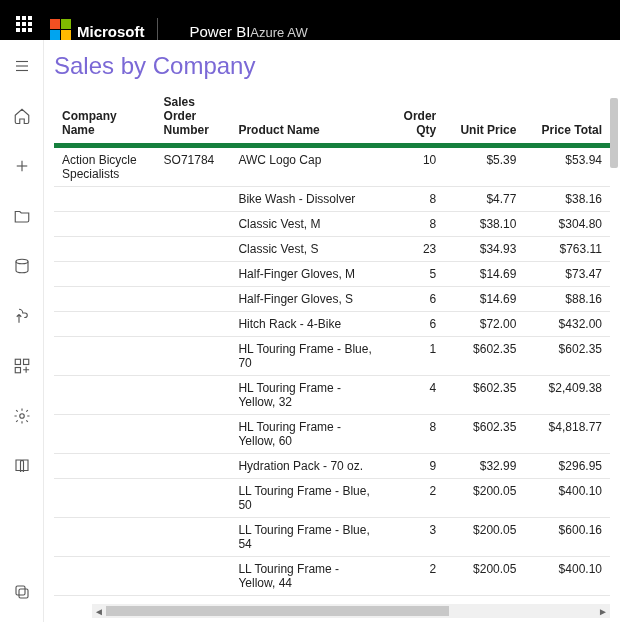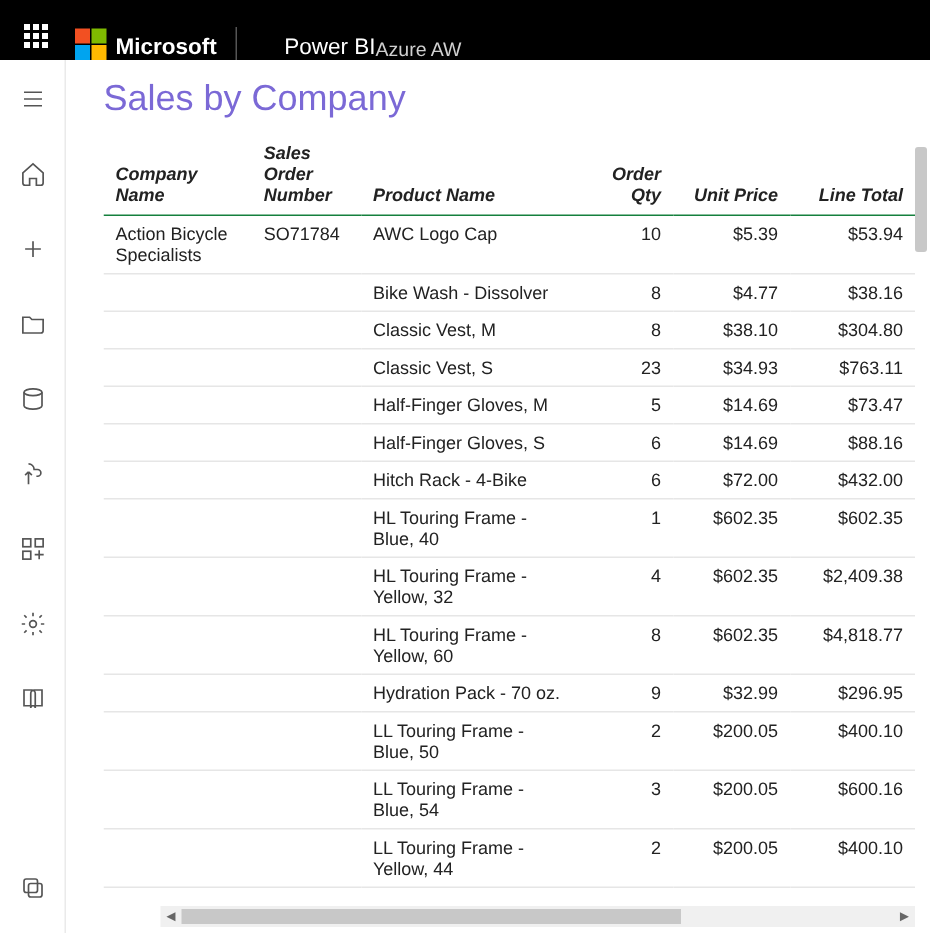--- a/index.html
+++ b/index.html
@@ -10,30 +10,30 @@
   .waffle-grid span { background:#fff; width:4px; height:4px; }
   .ms-logo { display:grid; grid-template-columns: 10px 10px; grid-template-rows: 10px 10px; gap:1px; margin-left:10px; margin-right:6px;}
   .ms-logo span:nth-child(1){background:#f25022;}
   .ms-logo span:nth-child(2){background:#7fba00;}
   .ms-logo span:nth-child(3){background:#00a4ef;}
   .ms-logo span:nth-child(4){background:#ffb900;}
   .ms-text { font-size:15px; font-weight:600; }
   .divider { width:1px; height:22px; background:#555; margin:0 12px; }
   .pbi-text { font-size:15px; font-weight:500;margin-left:20px; }
   .ws-text { font-size:13px; color:#d0d0d0; }
-  .main { display:flex; height:calc(100% - 40px);gap:15px; }
+  .main { display:flex; height:calc(100% - 40px); }
   .sidebar { width:44px; border-right:1px solid #eaeaea; display:flex; flex-direction:column; align-items:center; padding-top:8px; gap:14px; }
   .side-btn { width:36px; height:36px; display:flex; align-items:center; justify-content:center; color:#555; cursor:pointer; border-radius:4px; }
   .side-btn svg { width:18px; height:18px; stroke:#555; fill:none; stroke-width:1.5; }
   .side-sep { flex:1; }
   .content { flex:1; padding:12px 10px 0 10px; overflow:hidden; position:relative; }
   .report-title { font-size:24px; color:#7b69d6; font-weight:400; margin-bottom:8px; }
   .table-wrap { height:calc(100% - 50px); overflow:auto; border-top:1px solid transparent;}
   table { border-collapse: collapse; width:100%; font-size:12px; }
-  thead th { text-align:left; font-weight:600; padding:6px 8px; border-bottom:1px solid #15803d; vertical-align:bottom;font-style:italic; }
+  thead th { text-align:left; font-weight:600; padding:6px 8px; border-bottom:5px solid #15803d; vertical-align:bottom; }
   thead th.num { text-align:right; }
   tbody td { padding:5px 8px; border-bottom:1px solid #e6e6e6; vertical-align:top; }
   tbody td.num { text-align:right; font-variant-numeric: tabular-nums; }
   .col-company { width:95px; }
   .col-order { width:70px; }
   .col-product { width:140px; }
   .col-qty { width:60px; }
   .col-price { width:75px; }
   .col-total { width:80px; }
   .hscroll { position:absolute; left:48px; right:10px; bottom:4px; height:14px; background:#f0f0f0; display:flex; align-items:center; }
@@ -139,21 +139,21 @@
     <div class="report-title">Sales by Company</div>
     <div class="table-wrap">
       <table>
         <thead>
           <tr>
             <th class="col-company">Company Name</th>
             <th class="col-order">Sales Order Number</th>
             <th class="col-product">Product Name</th>
             <th class="col-qty num">Order Qty</th>
             <th class="col-price num">Unit Price</th>
-            <th class="col-total num">Line Total</th>
+            <th class="col-total num">Price Total</th>
           </tr>
         </thead>
         <tbody id="tbody">
             <tr>
               <td class="col-company">Action Bicycle Specialists</td>
               <td class="col-order">SO71784</td>
               <td class="col-product">AWC Logo Cap</td>
               <td class="col-qty num">10</td>
               <td class="col-price num">$5.39</td>
               <td class="col-total num">$53.94</td>
@@ -202,21 +202,21 @@
               <td class="col-company"></td>
               <td class="col-order"></td>
               <td class="col-product">Hitch Rack - 4-Bike</td>
               <td class="col-qty num">6</td>
               <td class="col-price num">$72.00</td>
               <td class="col-total num">$432.00</td>
             </tr>
             <tr>
               <td class="col-company"></td>
               <td class="col-order"></td>
-              <td class="col-product">HL Touring Frame - Blue, 40</td>
+              <td class="col-product">HL Touring Frame - Blue, 70</td>
               <td class="col-qty num">1</td>
               <td class="col-price num">$602.35</td>
               <td class="col-total num">$602.35</td>
             </tr>
             <tr>
               <td class="col-company"></td>
               <td class="col-order"></td>
               <td class="col-product">HL Touring Frame - Yellow, 32</td>
               <td class="col-qty num">4</td>
               <td class="col-price num">$602.35</td>

